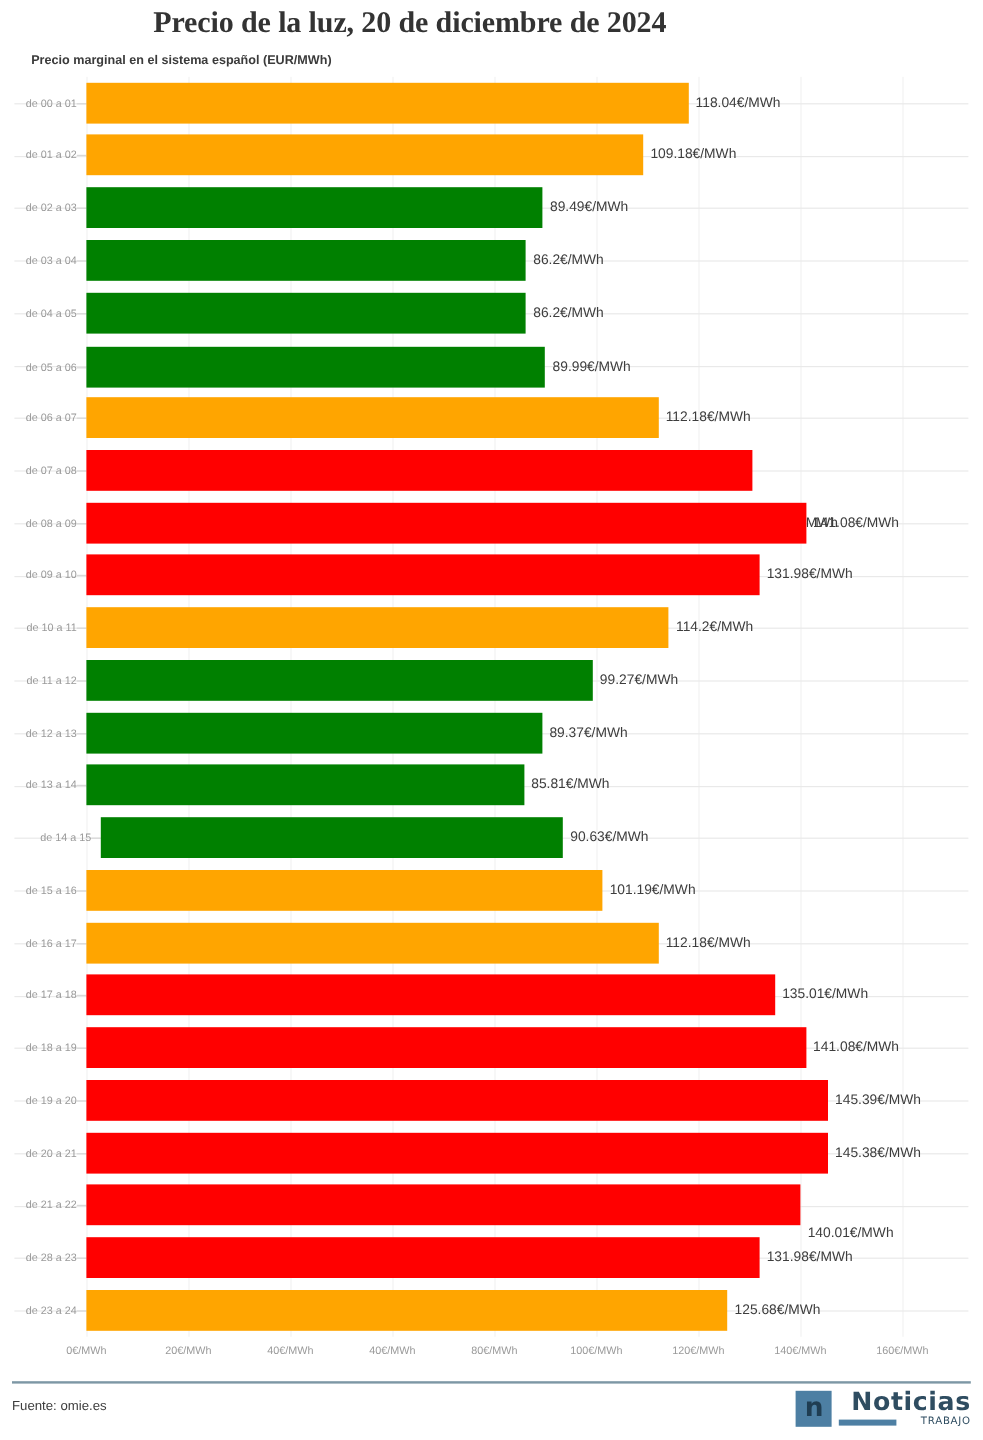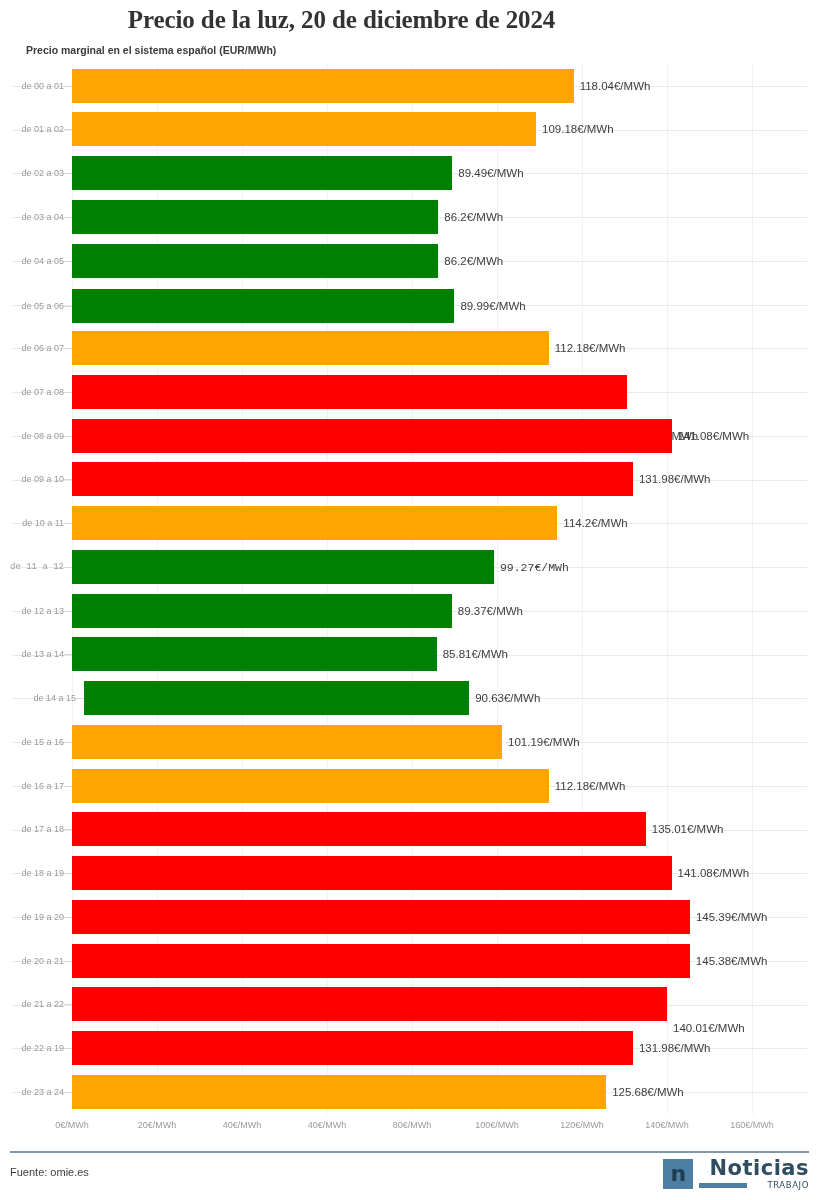--- a/index.html
+++ b/index.html
@@ -309,21 +309,21 @@
         <div class="bar-tick"></div>
         <div class="bar-rect" style="width: 560.915px; background: rgb(255, 0, 0);"></div>
         <div class="bar-value-label" style="left: 638.915px;">131.98€/MWh</div>
       </div>
       <div class="bar-row" style="top: 437.5px;">
         <div class="bar-cat-label">de 10 a 11</div>
         <div class="bar-tick"></div>
         <div class="bar-rect" style="width: 485.35px; background: rgb(255, 165, 0);"></div>
         <div class="bar-value-label" style="left: 563.35px;">114.2€/MWh</div>
       </div>
-      <div class="bar-row" style="top: 481.25px; font-family: Liberation Mono, monospace;">
+      <div class="bar-row" style="top: 481.25px;">
         <div class="bar-cat-label">de 11 a 12</div>
         <div class="bar-tick"></div>
         <div class="bar-rect" style="width: 421.897px; background: rgb(0, 128, 0);"></div>
         <div class="bar-value-label" style="left: 499.897px;">99.27€/MWh</div>
       </div>
       <div class="bar-row" style="top: 525px;">
         <div class="bar-cat-label">de 12 a 13</div>
         <div class="bar-tick"></div>
         <div class="bar-rect" style="width: 379.822px; background: rgb(0, 128, 0);"></div>
         <div class="bar-value-label" style="left: 457.822px;">89.37€/MWh</div>
@@ -376,21 +376,21 @@
         <div class="bar-rect" style="width: 617.865px; background: rgb(255, 0, 0);"></div>
         <div class="bar-value-label" style="left: 695.865px;">145.38€/MWh</div>
       </div>
       <div class="bar-row" style="top: 918.75px;">
         <div class="bar-cat-label">de 21 a 22</div>
         <div class="bar-tick"></div>
         <div class="bar-rect" style="width: 595.043px; background: rgb(255, 0, 0);"></div>
         <div class="bar-value-label" style="left: 673.043px; margin-top: 24px;">140.01€/MWh</div>
       </div>
       <div class="bar-row" style="top: 962.5px;">
-        <div class="bar-cat-label">de 22 a 19</div>
+        <div class="bar-cat-label">de 28 a 23</div>
         <div class="bar-tick"></div>
         <div class="bar-rect" style="width: 560.915px; background: rgb(255, 0, 0);"></div>
         <div class="bar-value-label" style="left: 638.915px;">131.98€/MWh</div>
       </div>
       <div class="bar-row" style="top: 1006.25px;">
         <div class="bar-cat-label">de 23 a 24</div>
         <div class="bar-tick"></div>
         <div class="bar-rect" style="width: 534.14px; background: rgb(255, 165, 0);"></div>
         <div class="bar-value-label" style="left: 612.14px;">125.68€/MWh</div>
       </div>

